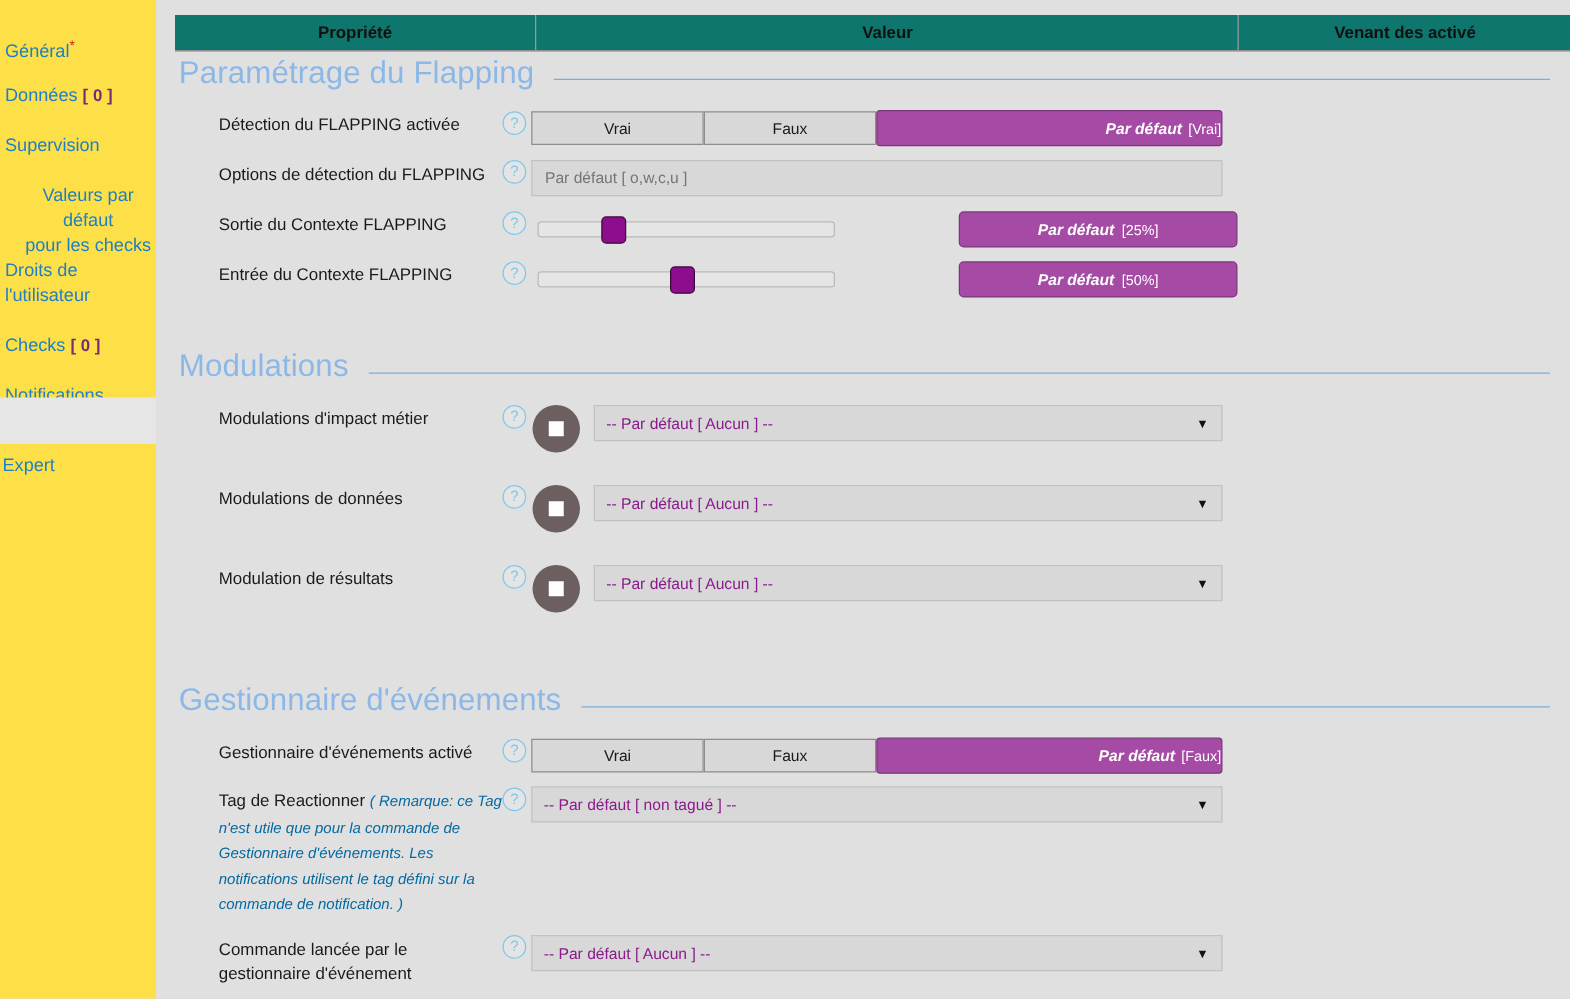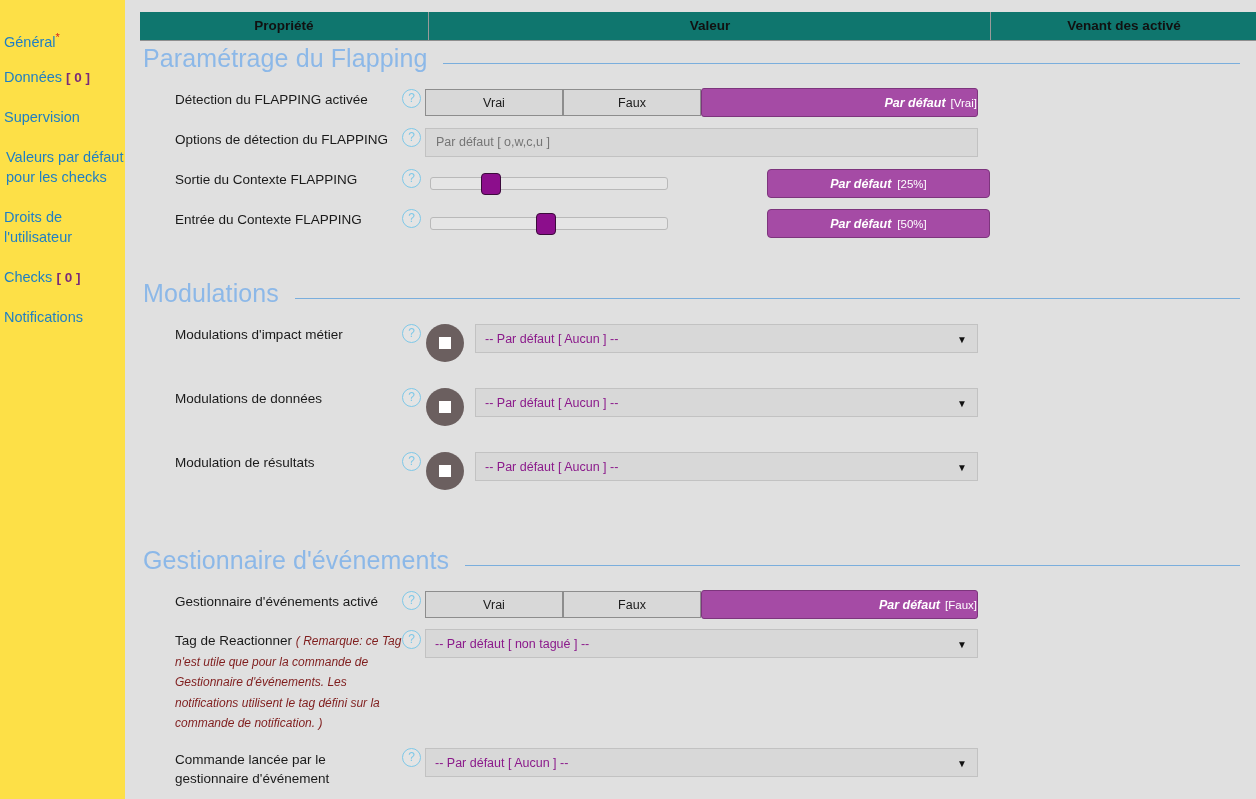--- a/index.html
+++ b/index.html
@@ -58,21 +58,21 @@
   }
   .section-head .srule{
     flex:1;height:0;border-top:1px solid #7aaedd;margin-left:16px;margin-top:10px;
   }
   
   .row-label{
     position:absolute;left:50px;width:230px;
     font-size:13.5px;color:#1a1a1a;line-height:19px;
   }
   .note{
-    color:#7f1d1d;font-style:italic;font-size:12px;line-height:20.5px;
+    color:#0369a1;font-style:italic;font-size:12px;line-height:20.5px;
   }
   
   .help{
     position:absolute;width:19px;height:19px;border-radius:50%;
     border:1.5px solid #7ec8e8;background:#e4e4e4;
     color:#7ec8e8;font-size:12px;line-height:17px;text-align:center;
     cursor:pointer;box-sizing:border-box;
   }
   
   .tg{
@@ -135,33 +135,36 @@
 <div id="sidebar">
   <div class="side-item" style="position:absolute;left:2px;top:7px;">
     <span>Général</span><span class="side-star">*</span>
   </div>
   <div class="side-item" style="position:absolute;left:2px;top:47px;">
     <span>Données</span> <span class="side-count">[ 0 ]</span>
   </div>
   <div class="side-item" style="position:absolute;left:2px;top:87px;">
     <span>Supervision</span>
   </div>
-  <div class="side-item" style="position:absolute;left:4px;top:127px;">
+  <div class="side-item" style="position:absolute;left:14px;top:127px;text-align:center;">
     <span>Valeurs par défaut
 pour les checks</span>
   </div>
   <div class="side-item" style="position:absolute;left:2px;top:187px;">
     <span>Droits de
 l'utilisateur</span>
   </div>
   <div class="side-item" style="position:absolute;left:2px;top:247px;">
     <span>Checks</span> <span class="side-count">[ 0 ]</span>
   </div>
   <div class="side-item" style="position:absolute;left:2px;top:287px;">
     <span>Notifications</span>
+  </div>
+  <div class="side-item active" style="position:absolute;left:0;top:318px;width:125px;height:37px;line-height:37px;padding-left:2px;">
+    <span>Expert</span>
   </div>
 </div>
 
 <div id="main">
 
   <div id="thead">
     <div class="th c1">Propriété</div>
     <div class="th c2">Valeur</div>
     <div class="th c3">Venant des activé</div>
   </div>

